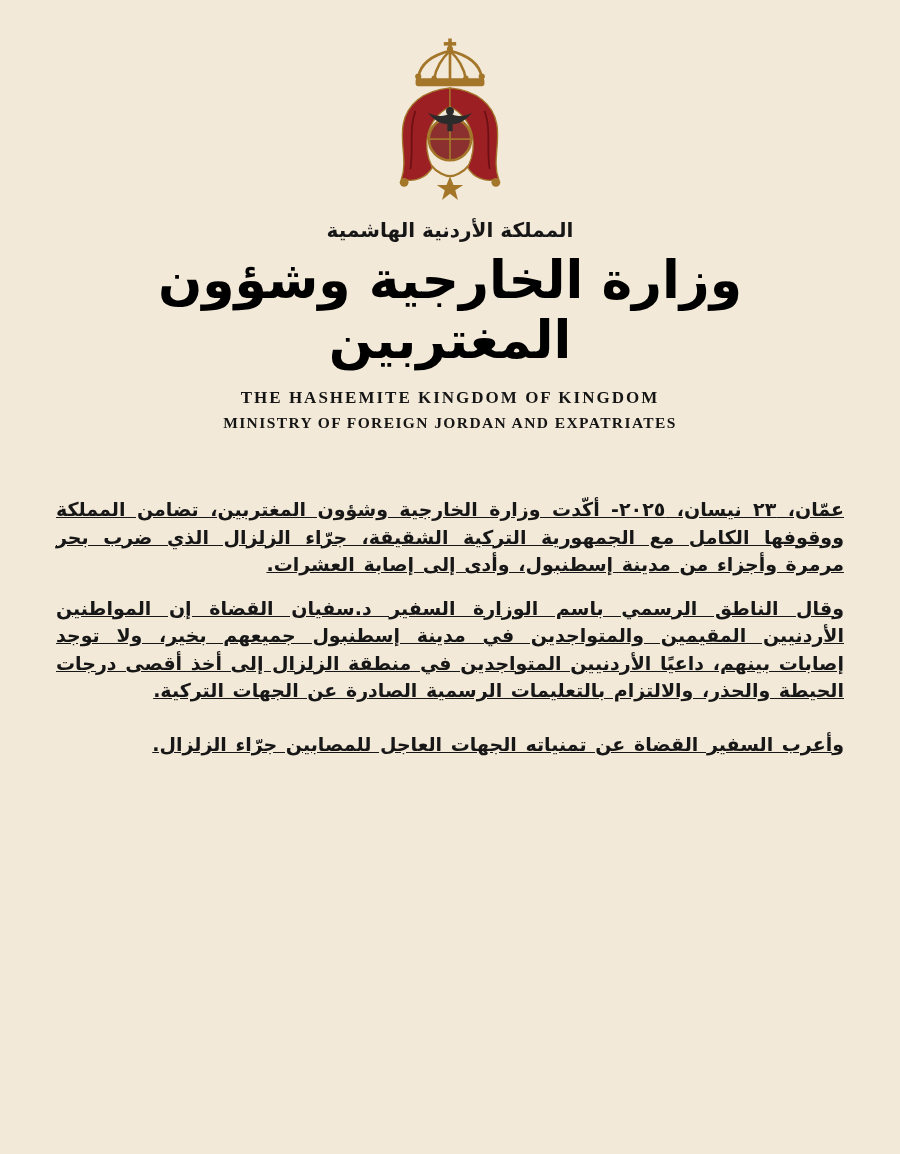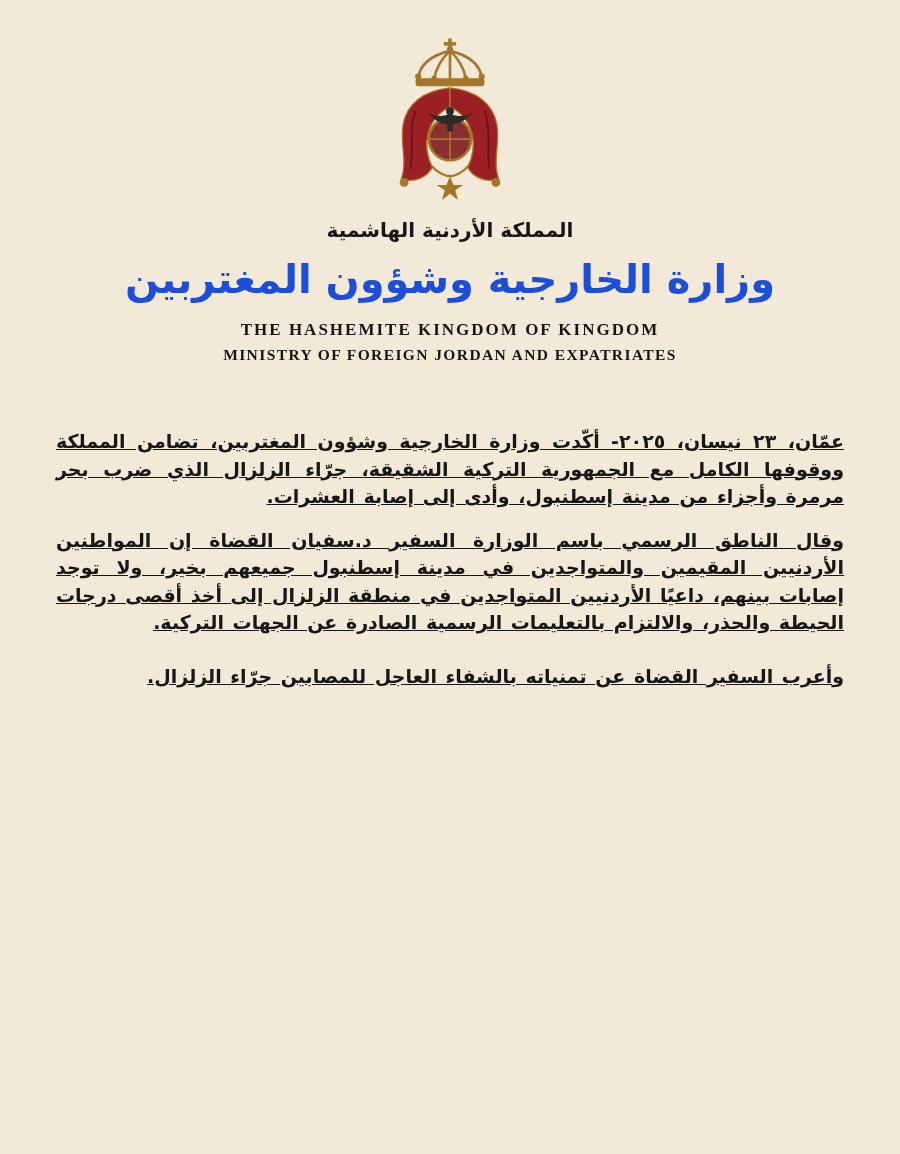--- a/index.html
+++ b/index.html
@@ -19,25 +19,25 @@
   .emblem-wrap { margin: 10px auto 4px auto; line-height: 0; }
   .kingdom-ar {
     direction: rtl;
     font-size: 20px;
     font-weight: bold;
     margin-top: 2px;
     color: #161616;
   }
   .ministry-ar {
     direction: rtl;
-    font-size: 40px;
+    font-size: 52px;
     font-weight: bold;
-    margin-top: 14px;
+    margin-top: 8px;
     letter-spacing: 1px;
-    color: #1d4ed8;
+    color: #000000;
   }
   .kingdom-en {
     font-family: "Liberation Serif", serif;
     font-weight: bold;
     font-size: 17px;
     letter-spacing: 2px;
     margin-top: 18px;
     color: #151515;
   }
   .ministry-en {
@@ -131,16 +131,16 @@
 
     <div class="kingdom-en">THE HASHEMITE KINGDOM OF KINGDOM</div>
 
     <div class="ministry-en">MINISTRY OF FOREIGN JORDAN AND EXPATRIATES</div>
 
   </div>
 
   <div class="body-text" lang="ar" dir="rtl">
     <p>عمّان، ٢٣ نيسان، ٢٠٢٥- أكّدت وزارة الخارجية وشؤون المغتربين، تضامن المملكة ووقوفها الكامل مع الجمهورية التركية الشقيقة، جرّاء الزلزال الذي ضرب بحر مرمرة وأجزاء من مدينة إسطنبول، وأدى إلى إصابة العشرات.</p>
     <p>وقال الناطق الرسمي باسم الوزارة السفير د.سفيان القضاة إن المواطنين الأردنيين المقيمين والمتواجدين في مدينة إسطنبول جميعهم بخير، ولا توجد إصابات بينهم، داعيًا الأردنيين المتواجدين في منطقة الزلزال إلى أخذ أقصى درجات الحيطة والحذر، والالتزام بالتعليمات الرسمية الصادرة عن الجهات التركية.</p>
-    <p class="last-para">وأعرب السفير القضاة عن تمنياته بالشفاء العاجل للمصابين جرّاء الزلزال.</p>
+    <p class="last-para">وأعرب السفير القضاة عن تمنياته الجهات العاجل للمصابين جرّاء الزلزال.</p>
   </div>
 
 </div>
 
 </body></html>

